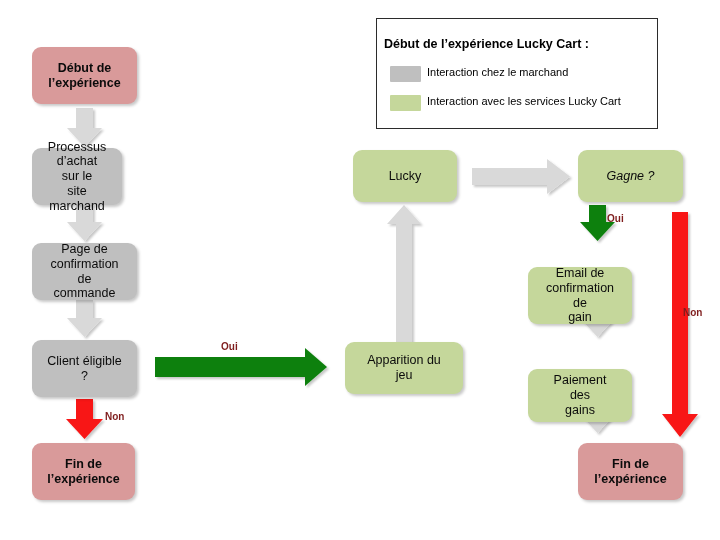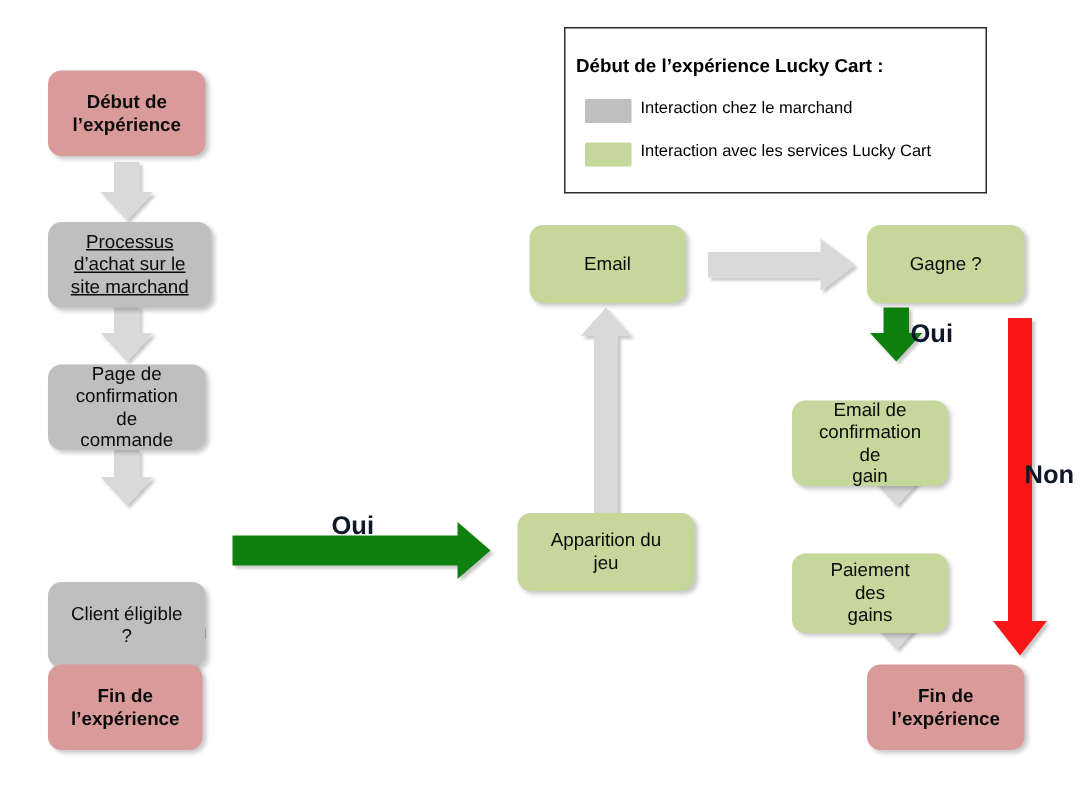--- a/index.html
+++ b/index.html
@@ -71,23 +71,23 @@
   
   #arrows {
     position: absolute;
     left: 0; top: 0;
     width: 720px;
     height: 540px;
     pointer-events: none;
   }
   .arrow-label {
     position: absolute;
-    font-size: 17px;
+    font-size: 10px;
     font-weight: bold;
-    color: #0f172a;
+    color: #7f1d1d;
     white-space: nowrap;
   }
 </style>
 </head>
 <body>
 
 <div id="canvas">
 
   <svg id="arrows" viewBox="0 0 720 540" xmlns="http://www.w3.org/2000/svg">
     <defs>
@@ -120,38 +120,38 @@
   </svg>
 
   <div class="arrow-label" style="left:221px; top:341px;">Oui</div>
   <div class="arrow-label" style="left:105px; top:411px;">Non</div>
   <div class="arrow-label" style="left:607px; top:213px;">Oui</div>
   <div class="arrow-label" style="left:683px; top:307px;">Non</div>
 
   <div class="node rose" style="left:32px; top:47px; width:105px; height:57px;">Début de
 l’expérience</div>
 
-  <div class="node gray" style="left:32px; top:148px; width:109px; height:57px;text-decoration:underline;">Processus
+  <div class="node gray" style="left:32px; top:148px; width:90px; height:57px;">Processus
 d’achat sur le
 site marchand</div>
 
   <div class="node gray" style="left:32px; top:243px; width:105px; height:57px;">Page de
 confirmation de
 commande</div>
 
-  <div class="node gray" style="left:32px; top:340px; width:105px; height:57px;margin-top:48px;">Client éligible ?</div>
+  <div class="node gray" style="left:32px; top:340px; width:105px; height:57px;">Client éligible ?</div>
 
   <div class="node rose" style="left:32px; top:443px; width:103px; height:57px;">Fin de
 l’expérience</div>
 
-  <div class="node green" style="left:353px; top:150px; width:104px; height:52px;">Email</div>
+  <div class="node green" style="left:353px; top:150px; width:104px; height:52px;">Lucky</div>
 
   <div class="node green" style="left:345px; top:342px; width:118px; height:52px;">Apparition du jeu</div>
 
-  <div class="node green" style="left:578px; top:150px; width:105px; height:52px;">Gagne ?</div>
+  <div class="node green" style="left:578px; top:150px; width:105px; height:52px;font-style:italic;">Gagne ?</div>
 
   <div class="node green" style="left:528px; top:243px; width:104px; height:57px;margin-top:24px;">Email de
 confirmation de
 gain</div>
 
   <div class="node green" style="left:528px; top:343px; width:104px; height:53px;margin-top:26px;">Paiement des
 gains</div>
 
   <div class="node rose" style="left:578px; top:443px; width:105px; height:57px;">Fin de
 l’expérience</div>

